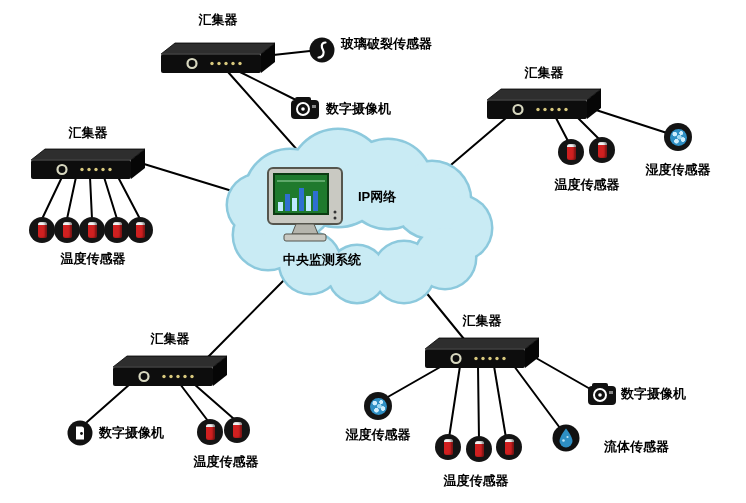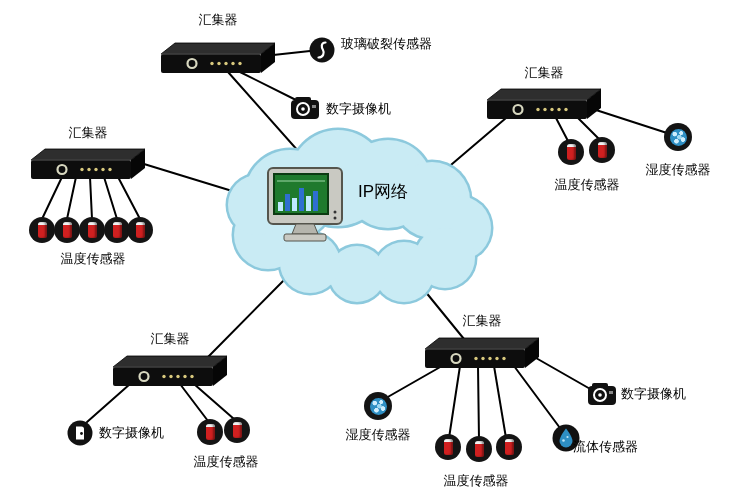--- a/index.html
+++ b/index.html
@@ -5,21 +5,21 @@
   * { margin:0; padding:0; box-sizing:border-box; }
   html,body { background:#fff; }
   body { font-family:"Liberation Sans", sans-serif; }
   .stage {
     position:relative; width:746px; height:503px; background:#ffffff;
     overflow:hidden; outline:1px solid #e3e3e3;
   }
   .wires { position:absolute; left:0; top:0; pointer-events:none; }
   .dev { position:absolute; line-height:0; }
   .label {
-    position:absolute; font-size:13px; font-weight:400; color:#000;
+    position:absolute; font-size:13px; font-weight:700; color:#000;
     white-space:nowrap; line-height:1.15;
   }
   .label.center { text-align:center; }
   
   .temp {
     position:absolute; width:26px; height:26px; border-radius:50%;
     background:#141414; display:flex; align-items:center; justify-content:center;
   }
   .temp::before {
     content:""; display:block; width:9px; height:16px; border-radius:2.5px;
@@ -136,21 +136,22 @@
       <rect x="26" y="32" width="5" height="13" fill="#bfe9ff"></rect>
       <rect x="33" y="22" width="5" height="23" fill="#2f6fd0"></rect>
       <rect x="40" y="30" width="5" height="15" fill="#bfe9ff"></rect>
       <rect x="47" y="25" width="5" height="20" fill="#2f6fd0"></rect>
       <circle cx="69" cy="46" r="1.5" fill="#333"></circle>
       <circle cx="69" cy="52" r="1.5" fill="#333"></circle>
       <polygon points="30,58 48,58 52,68 26,68" fill="#b5b5ad" stroke="#55554d"></polygon>
       <rect x="18" y="68" width="42" height="7" rx="2" fill="#c9c9c2" stroke="#55554d"></rect>
     </svg>
   </div>
-  <div class="label" style="left:358px;top:182px;font-size:17px">IP网络</div>
+  <div class="label" style="left:358px;top:190px;font-size:13px">IP网络</div>
+  <div class="label center" style="left:270px;top:253px;width:104px">中央监测系统</div>
 
   <div class="label center" style="left:160px;top:13px;width:116px">汇集器</div>
   <div class="dev" style="left:160px;top:42px">
     <svg width="116" height="32" viewBox="0 0 116 32">
         <use href="#agg-box"></use>
       </svg>
   </div>
   <div class="dev" style="left:309px;top:37px">
     <svg width="26" height="26" viewBox="0 0 26 26">
       <circle cx="13" cy="13" r="12.5" fill="#111"></circle>
@@ -225,21 +226,21 @@
   <div class="temp" style="left:496px;top:434px"></div>
   <div class="label center" style="left:436px;top:474px;width:80px">温度传感器</div>
   <div class="dev" style="left:552px;top:424px">
     <svg width="28" height="28" viewBox="0 0 28 28">
       <circle cx="14" cy="14" r="13.5" fill="#111"></circle>
       <path d="M14 4.5 C14 4.5 7.5 12.5 7.5 17 A6.5 6.5 0 0 0 20.5 17 C20.5 12.5 14 4.5 14 4.5 Z" fill="#2e8fc4"></path>
       <circle cx="11.5" cy="16.5" r="1.3" fill="#bfe6f7"></circle>
       <circle cx="15.5" cy="13" r="1.1" fill="#bfe6f7"></circle>
     </svg>
   </div>
-  <div class="label" style="left:573px;top:440px">流体传感器</div>
+  <div class="label" style="left:604px;top:440px">流体传感器</div>
   <div class="dev" style="left:588px;top:383px">
     <svg width="28" height="24" viewBox="0 0 28 24">
       <rect x="0" y="3" width="28" height="19" rx="4" fill="#111"></rect>
       <rect x="4" y="0" width="16" height="7" rx="2" fill="#111"></rect>
       <circle cx="12" cy="12" r="6" fill="none" stroke="#fff" stroke-width="2"></circle>
       <circle cx="12" cy="12" r="1.8" fill="#fff"></circle>
       <rect x="21" y="8" width="4" height="3" fill="#888"></rect>
     </svg>
   </div>
   <div class="label" style="left:621px;top:387px">数字摄像机</div>

